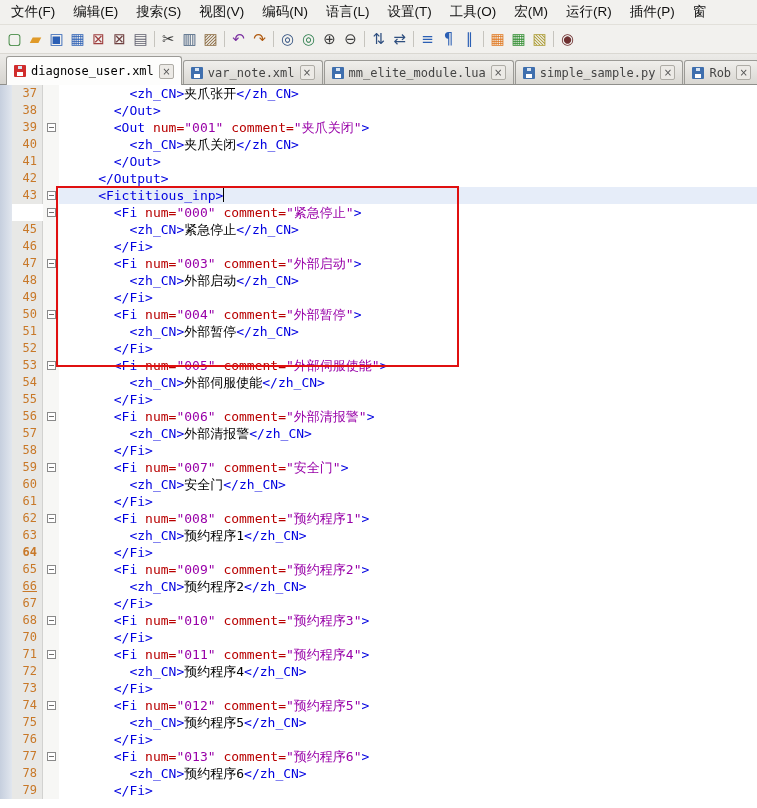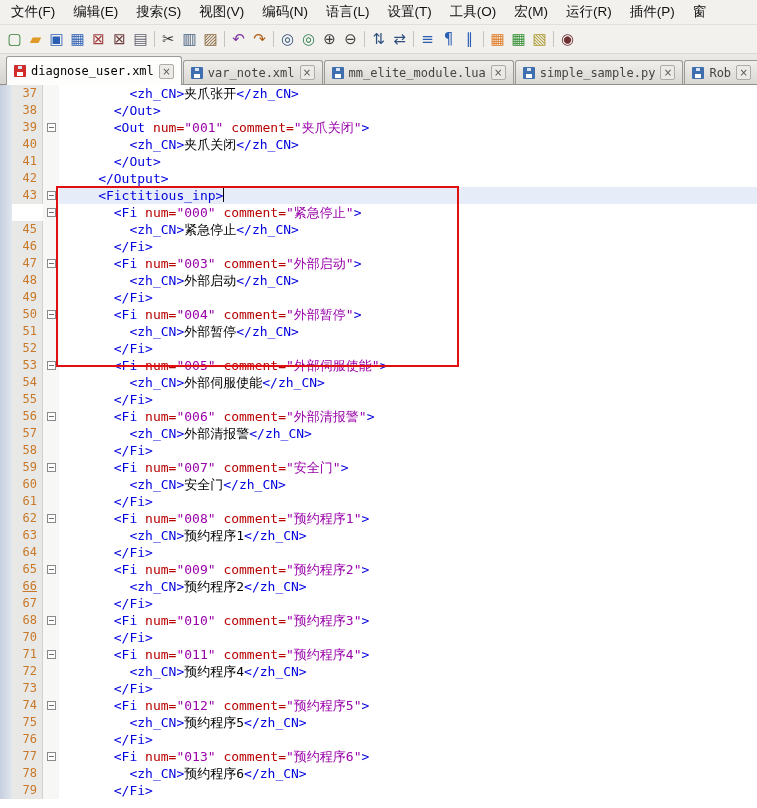--- a/index.html
+++ b/index.html
@@ -288,21 +288,21 @@
         <span class="tx"><span>       </span><span class="tok" style="color: rgb(0, 0, 224);">&lt;Fi </span><span class="tok" style="color: rgb(184, 0, 0);">num=</span><span class="tok" style="color: rgb(152, 0, 168);">"008"</span><span class="tok" style="color: rgb(0, 0, 0);"> </span><span class="tok" style="color: rgb(184, 0, 0);">comment=</span><span class="tok" style="color: rgb(152, 0, 168);">"预约程序1"</span><span class="tok" style="color: rgb(0, 0, 224);">&gt;</span></span>
       </div>
       <div class="row">
         <span class="bm"></span>
         <span class="ln" style="color: rgb(200, 120, 40);">63</span>
         <span class="fm"></span>
         <span class="tx"><span>         </span><span class="tok" style="color: rgb(0, 0, 224);">&lt;zh_CN&gt;</span><span class="tok" style="color: rgb(0, 0, 0);">预约程序1</span><span class="tok" style="color: rgb(0, 0, 224);">&lt;/zh_CN&gt;</span></span>
       </div>
       <div class="row">
         <span class="bm"></span>
-        <span class="ln" style="color: rgb(200, 120, 40);">64</span>
+        <span class="ln" style="color: rgb(200, 120, 40); font-weight: bold;">64</span>
         <span class="fm"></span>
         <span class="tx"><span>       </span><span class="tok" style="color: rgb(0, 0, 224);">&lt;/Fi&gt;</span></span>
       </div>
       <div class="row">
         <span class="bm"></span>
         <span class="ln" style="color: rgb(200, 120, 40);">65</span>
         <span class="fm">
           <span class="fbox"></span>
         </span>
         <span class="tx"><span>       </span><span class="tok" style="color: rgb(0, 0, 224);">&lt;Fi </span><span class="tok" style="color: rgb(184, 0, 0);">num=</span><span class="tok" style="color: rgb(152, 0, 168);">"009"</span><span class="tok" style="color: rgb(0, 0, 0);"> </span><span class="tok" style="color: rgb(184, 0, 0);">comment=</span><span class="tok" style="color: rgb(152, 0, 168);">"预约程序2"</span><span class="tok" style="color: rgb(0, 0, 224);">&gt;</span></span>

